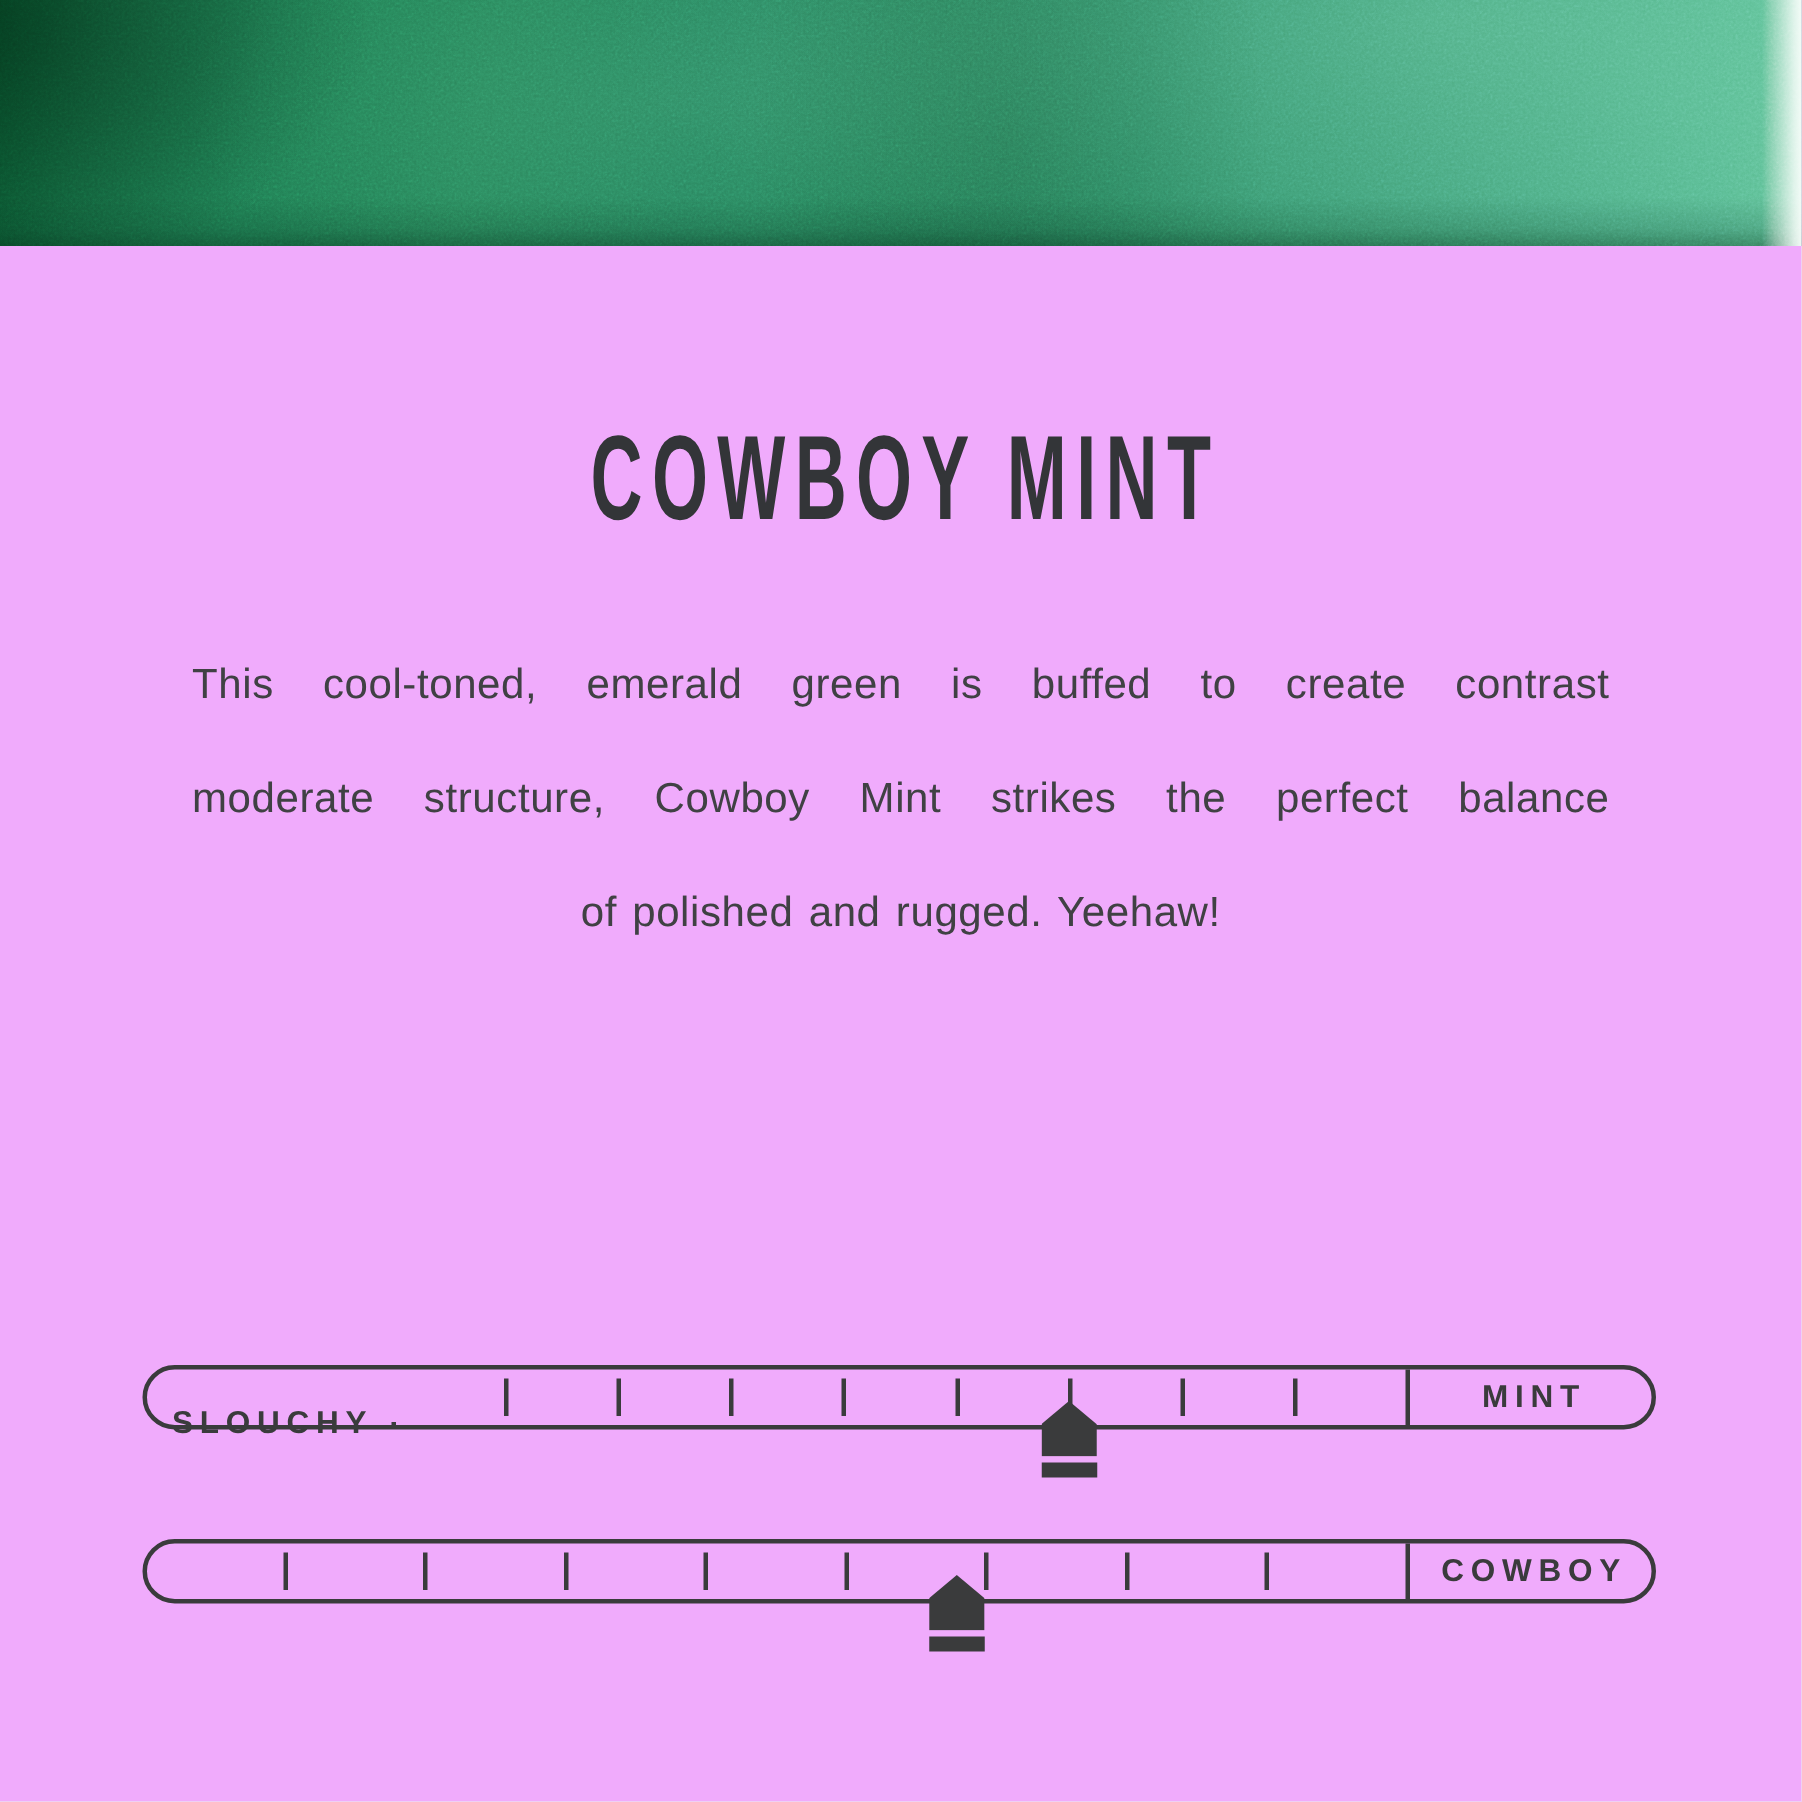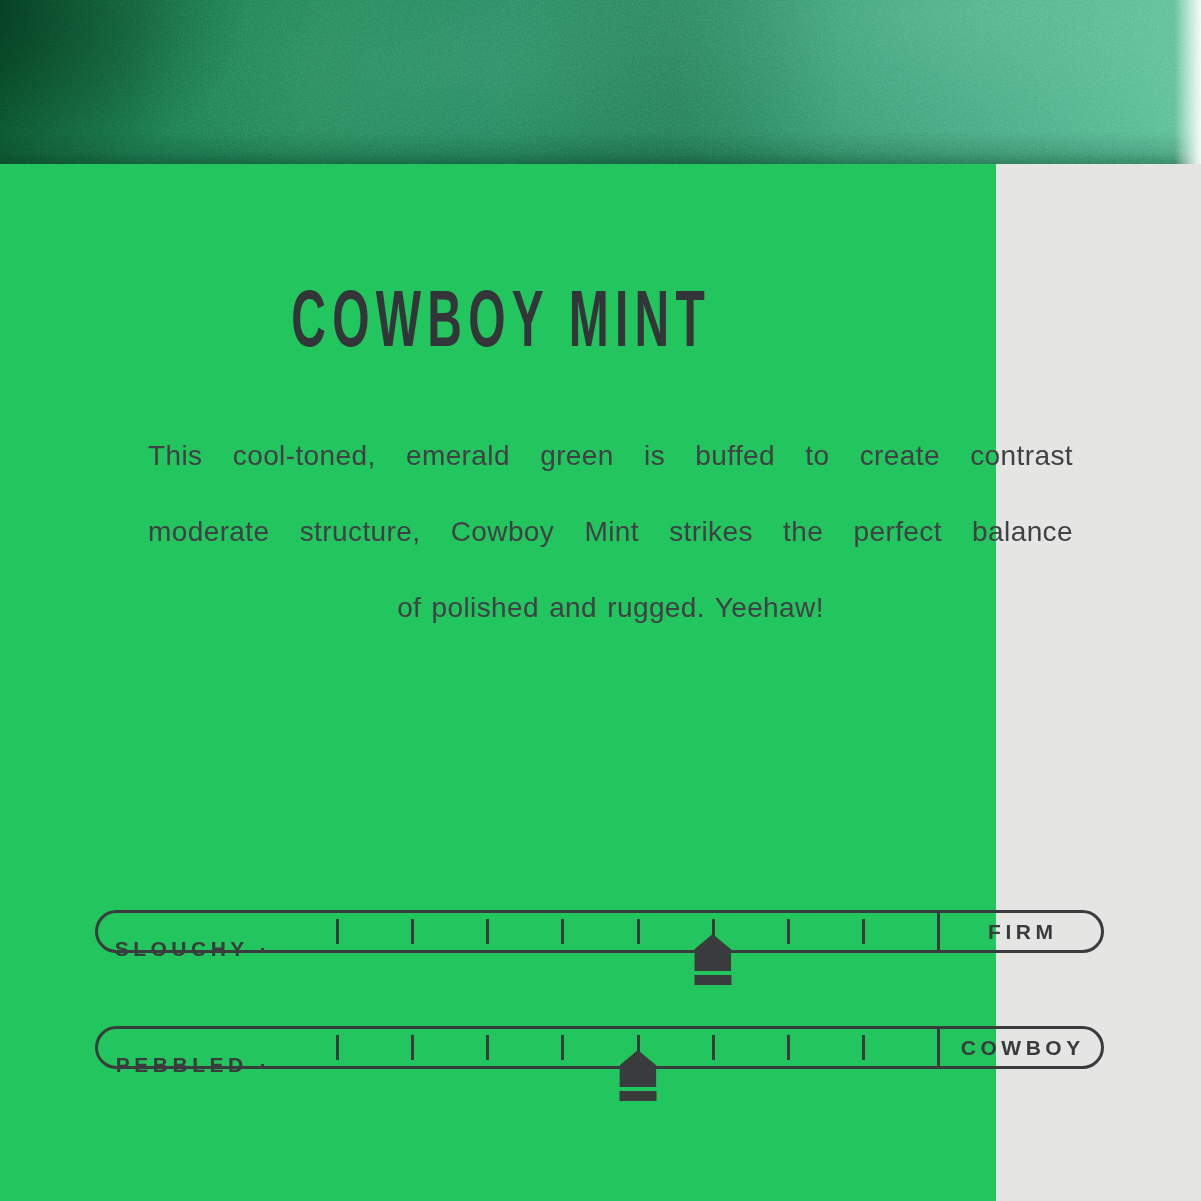--- a/index.html
+++ b/index.html
@@ -4,22 +4,22 @@
 <style>
   html, body { margin: 0; padding: 0; }
   body {
     width: 1201px; height: 1201px;
     background: #e5e5e4;
     font-family: "Liberation Sans", sans-serif;
     overflow: hidden;
   }
   .card {
     position: relative;
-    width: 996px; height: 1201px;
-    background: #22c55e;
+    width: 1201px; height: 1201px;
+    background: #f0abfc;
   }
 
   
   .leather-photo {
     position: absolute; left: 0; top: 0;
     width: 1201px; height: 164px;
     background:
       linear-gradient(to right, rgba(245,252,248,0) 97.8%, rgba(244,252,248,.85) 99.6%, rgba(250,255,252,.95) 100%),
       linear-gradient(to top, rgba(3,40,21,.38) 0%, rgba(3,40,21,.16) 7%, rgba(3,40,21,0) 20%),
       radial-gradient(420px 260px at -2% 10%, rgba(0,28,12,.5), rgba(0,28,12,0) 65%),
@@ -48,21 +48,21 @@
   }
 
   
   .description {
     position: absolute; left: 128px; top: 418px;
     width: 945px;
     font-size: 28px; line-height: 76px;
     letter-spacing: .4px; word-spacing: 2px;
     color: #404144;
   }
-  .description .line { text-align: justify; text-align-last: justify; height: 76px; margin-left: 20px; }
+  .description .line { text-align: justify; text-align-last: justify; height: 76px; }
   .description .line.last { text-align: right; text-align-last: center; }
 
   
   .scale {
     position: absolute; left: 95px;
     width: 1009px; height: 43px;
   }
   .scale .capsule {
     box-sizing: border-box;
     width: 100%; height: 100%;
@@ -136,31 +136,30 @@
       <div class="tick-track">
           <div class="tick"></div>
           <div class="tick"></div>
           <div class="tick"></div>
           <div class="tick"></div>
           <div class="tick"></div>
           <div class="tick"></div>
           <div class="tick"></div>
           <div class="tick"></div>
         </div>
-      <div class="cap-label right">FIRM</div>
+      <div class="cap-label right">MINT</div>
     </div>
     <div class="marker" style="left: 617.667px;">
       <div class="pin"></div>
       <div class="bar"></div>
     </div>
   </div>
 
   <div class="scale" id="scale-texture">
     <div class="capsule">
-      <div class="cap-label left">PEBBLED</div>
       <div class="tick-track">
           <div class="tick"></div>
           <div class="tick"></div>
           <div class="tick"></div>
           <div class="tick"></div>
           <div class="tick"></div>
           <div class="tick"></div>
           <div class="tick"></div>
           <div class="tick"></div>
         </div>

